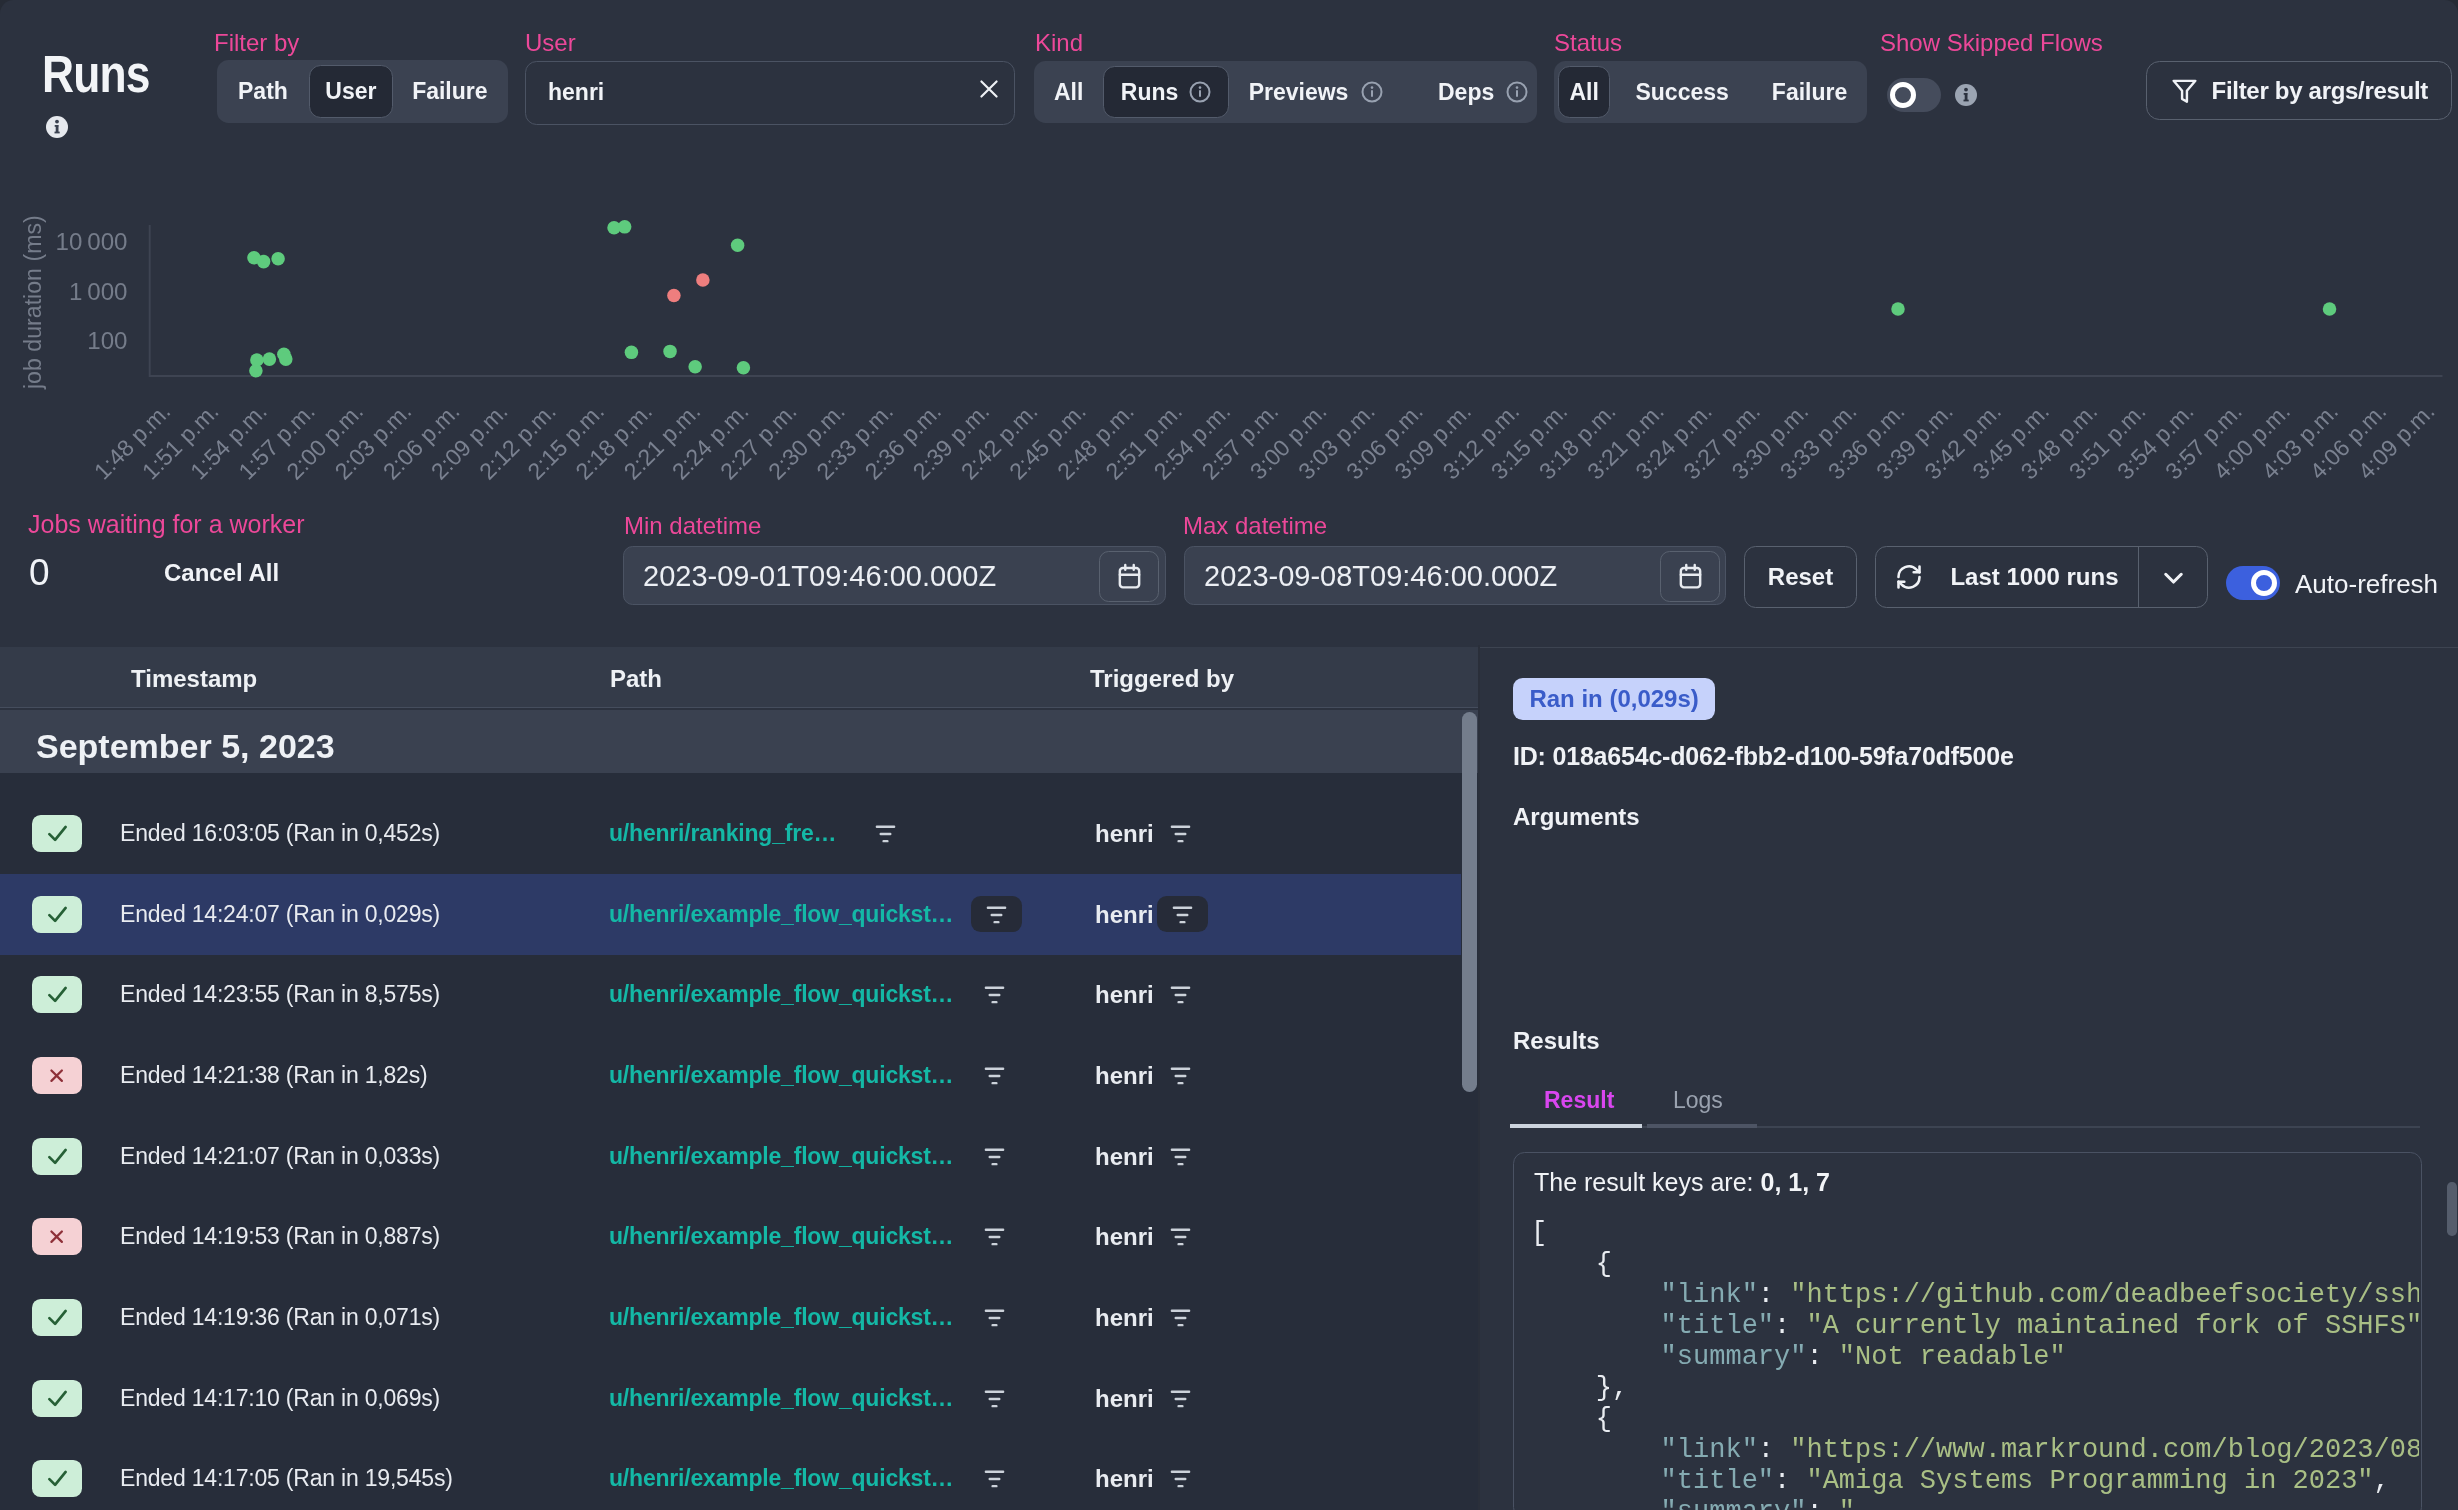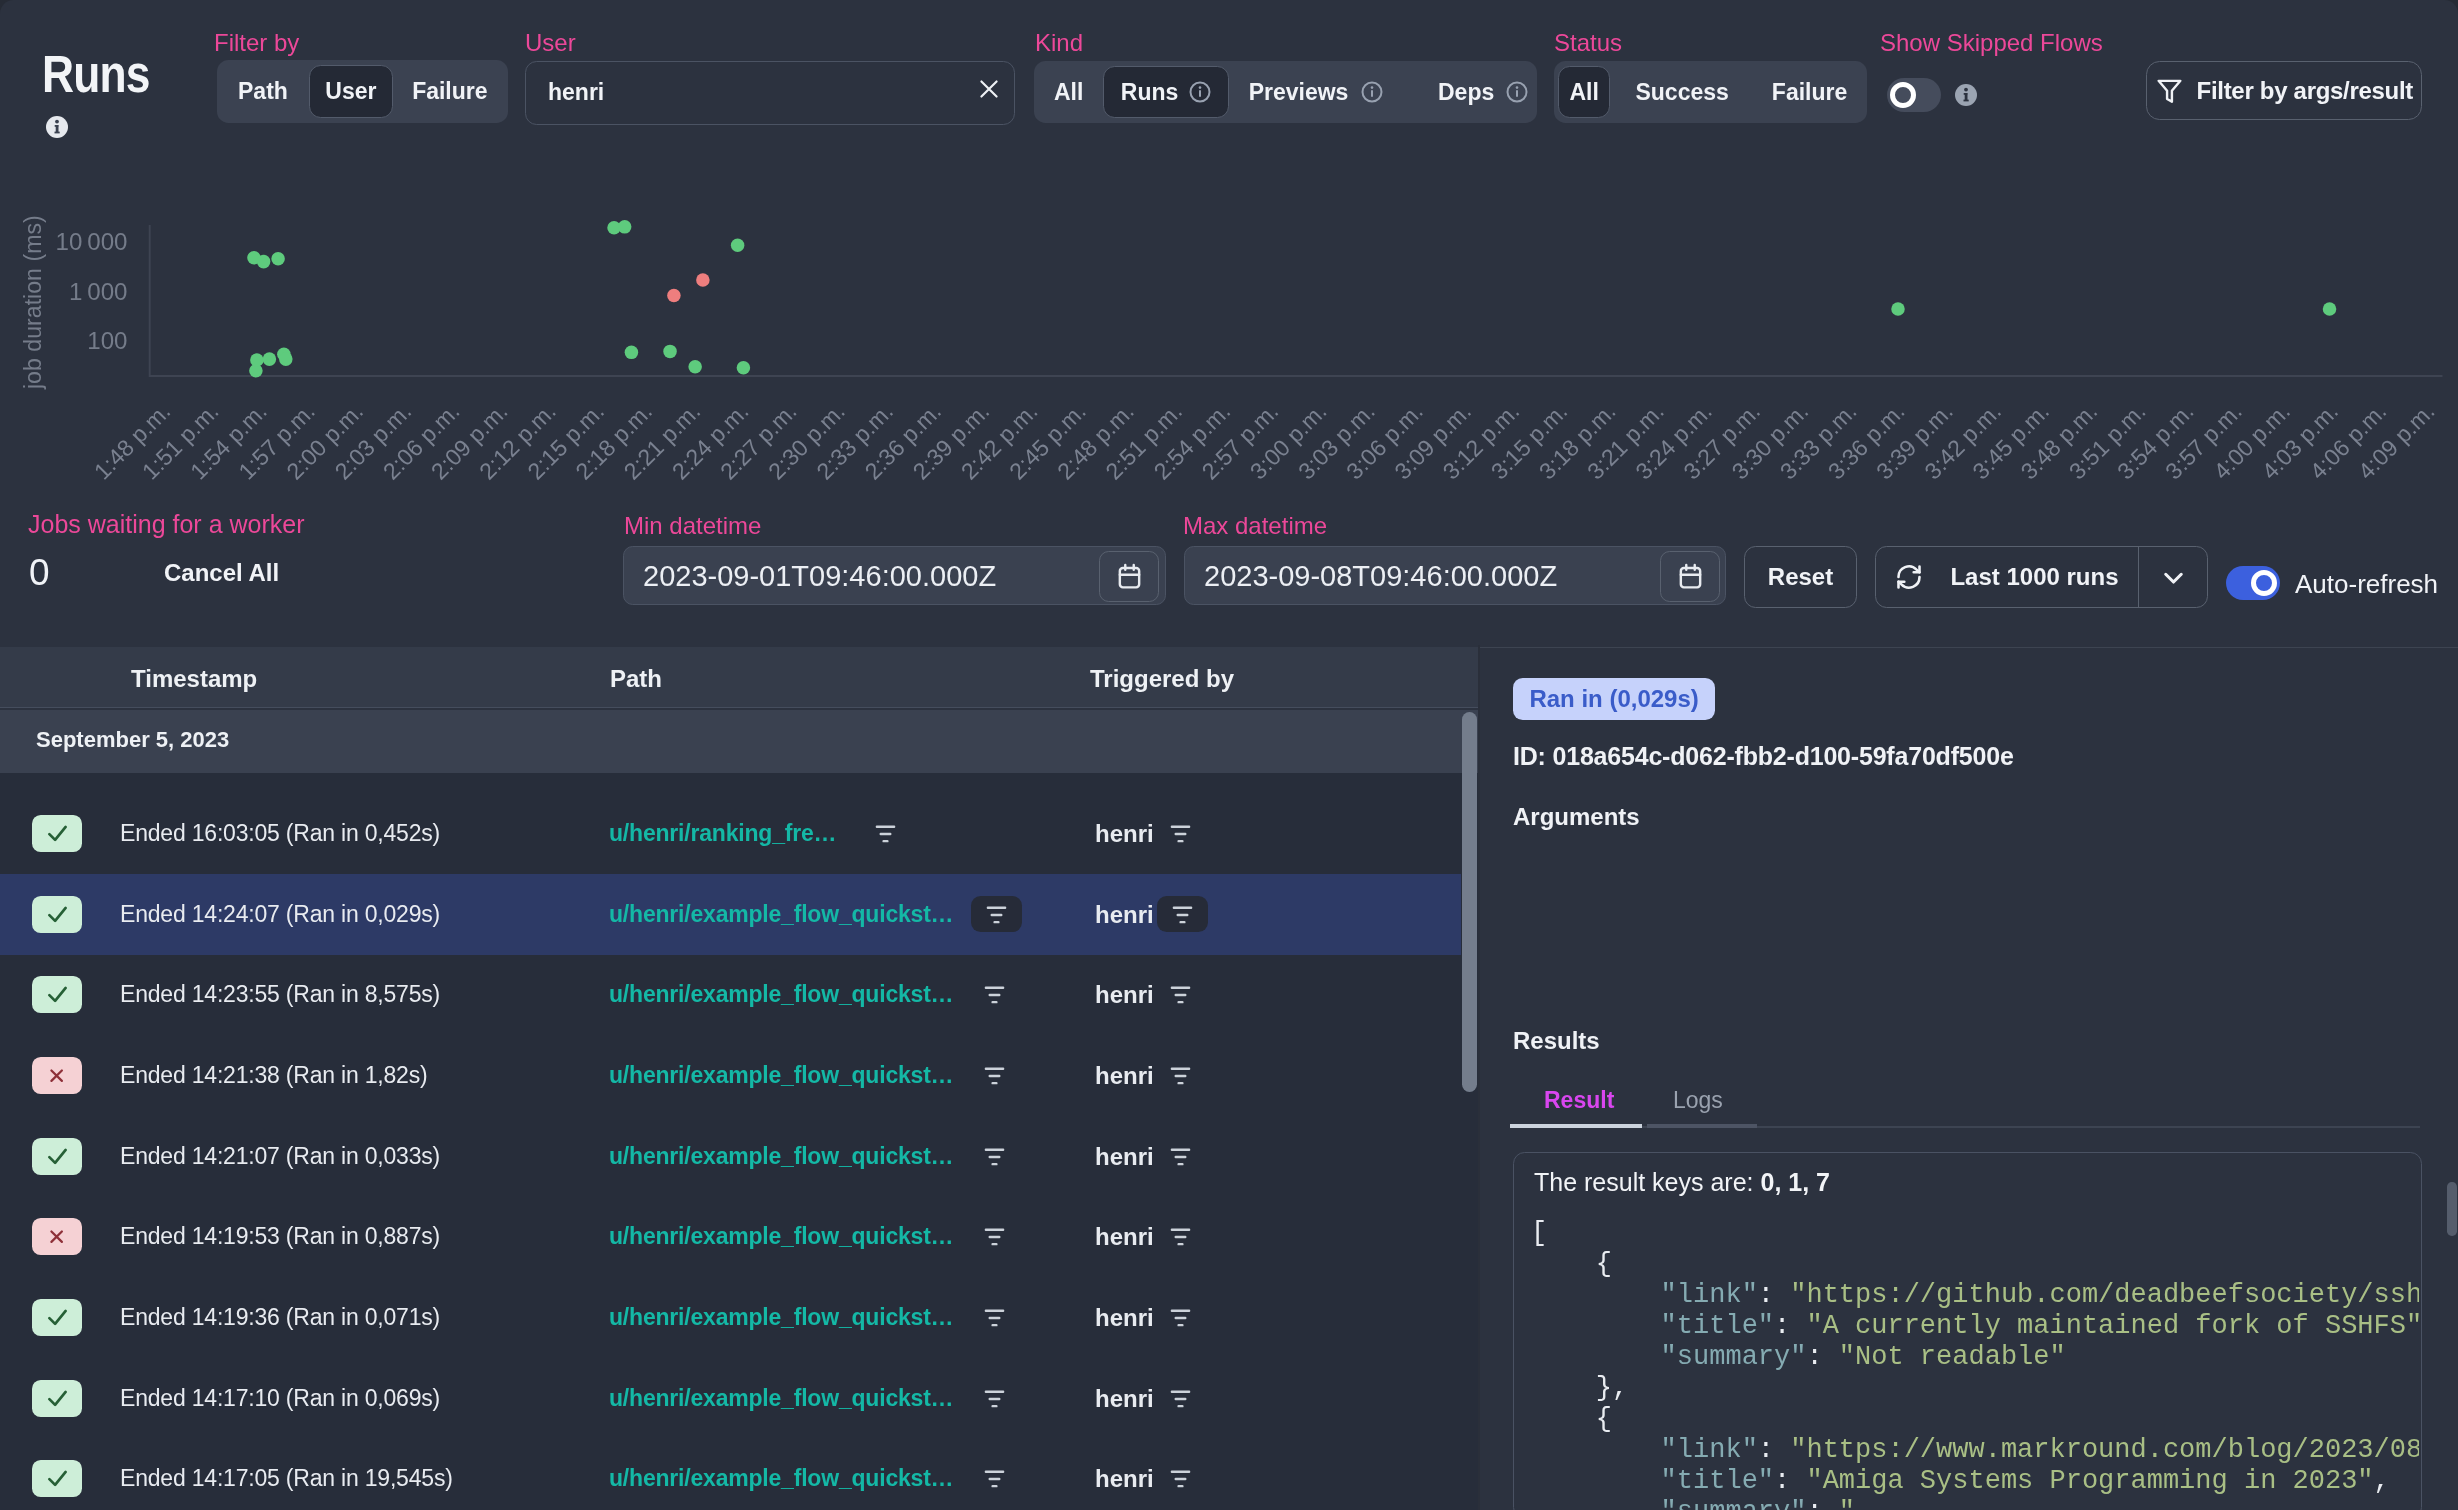--- a/index.html
+++ b/index.html
@@ -80,21 +80,21 @@
     <div class="a" style="left:1890px;top:82px;width:26px;height:26px;border:5.3px solid #fff;border-radius:50%"></div>
     <div class="a" style="left:1954px;top:83px">
       <svg width="24" height="24" viewBox="0 0 24 24">
         <circle cx="12" cy="12" r="11" fill="#9ba4b2"></circle>
         <rect x="10.7" y="10" width="2.8" height="8" fill="#2c323f"></rect>
         <rect x="9.5" y="16.6" width="5.2" height="1.8" fill="#2c323f"></rect>
         <rect x="9.7" y="10" width="3.6" height="1.8" fill="#2c323f"></rect>
         <circle cx="12" cy="6.6" r="1.9" fill="#2c323f"></circle>
       </svg>
     </div>
-    <div class="a" style="left:2146px;top:61px;width:276px;height:59px;border:1.9px solid #59616f;border-radius:13.5px;display:flex;align-items:center;justify-content:center;gap:12.6px">
+    <div class="a" style="left:2146px;top:61px;width:306px;height:59px;border:1.9px solid #59616f;border-radius:13.5px;display:flex;align-items:center;justify-content:center;gap:12.6px">
       <svg width="29" height="29" viewBox="0 0 24 24" fill="none" stroke="#f0f2f6" stroke-width="2" stroke-linejoin="round">
         <path d="M21 4H3l7 8.2V19l4 2.2v-9L21 4z"></path>
       </svg>
       <span style="font-size:24px;font-weight:bold;color:#f1f3f7;letter-spacing:-0.3px">Filter by args/result</span>
     </div>
     <svg class="a" style="left:0;top:0" width="2458" height="502" viewBox="0 0 2546 520">
       <path d="M155 233V389.5H2530" stroke="#3e4452" stroke-width="2" fill="none"></path>
       <text x="-313" y="42" transform="rotate(-90)" fill="#757c8a" font-size="24" text-anchor="middle">job duration (ms)</text>
       <text x="132" y="259" fill="#757c8a" font-size="25" text-anchor="end">10 000</text>
       <text x="132" y="310.5" fill="#757c8a" font-size="25" text-anchor="end">1 000</text>
@@ -305,21 +305,21 @@
     </div>
     <div class="a" style="left:2226px;top:566px;width:54px;height:34px;background:#3c60de;border-radius:17.4px"></div>
     <div class="a" style="left:2251px;top:570px;width:26px;height:26px;border:5.3px solid #fff;border-radius:50%"></div>
     <div class="a" style="left:2295px;top:569px;font-size:26px;color:#f1f3f7">Auto-refresh</div>
     <div class="a" style="left:0;top:647px;width:1478px;height:61px;background:#343b49;border-bottom:1.9px solid #454d5d"></div>
     <div class="a" style="left:131px;top:665px;font-size:24px;font-weight:bold;color:#eef1f5">Timestamp</div>
     <div class="a" style="left:610px;top:665px;font-size:24px;font-weight:bold;color:#eef1f5">Path</div>
     <div class="a" style="left:1090px;top:665px;font-size:24px;font-weight:bold;color:#eef1f5">Triggered by</div>
     <div class="a" style="left:0;top:710px;width:1478px;height:800px;background:#272d3a"></div>
     <div class="a" style="left:0;top:710px;width:1478px;height:63px;background:#3a4150"></div>
-    <div class="a" style="left:36px;top:727px;font-size:22px;font-weight:bold;color:#eef1f5">September 5, 2023</div>
+    <div class="a" style="left:36px;top:727px;font-size:34px;font-weight:bold;color:#eef1f5">September 5, 2023</div>
     <div class="row" style="top:793px;">
       <div class="sicon" style="top:22px;background:#cdeed8">
         <svg width="23" height="19.3" viewBox="0 0 24 20" fill="none" stroke="#266036" stroke-width="2.8" stroke-linecap="round" stroke-linejoin="round">
           <path d="M3.5 10.5l6 6L20.5 3"></path>
         </svg>
       </div>
       <div class="rowtxt" style="top:27px">Ended 16:03:05 (Ran in 0,452s)</div>
       <div class="pathtxt" style="top:27px">u/henri/ranking_fre…</div>
       <div class="a" style="left:874px;top:29px">
         <svg width="23" height="23" viewBox="0 0 24 24" fill="none" stroke="#ccd2da" stroke-width="2.5" stroke-linecap="round">

